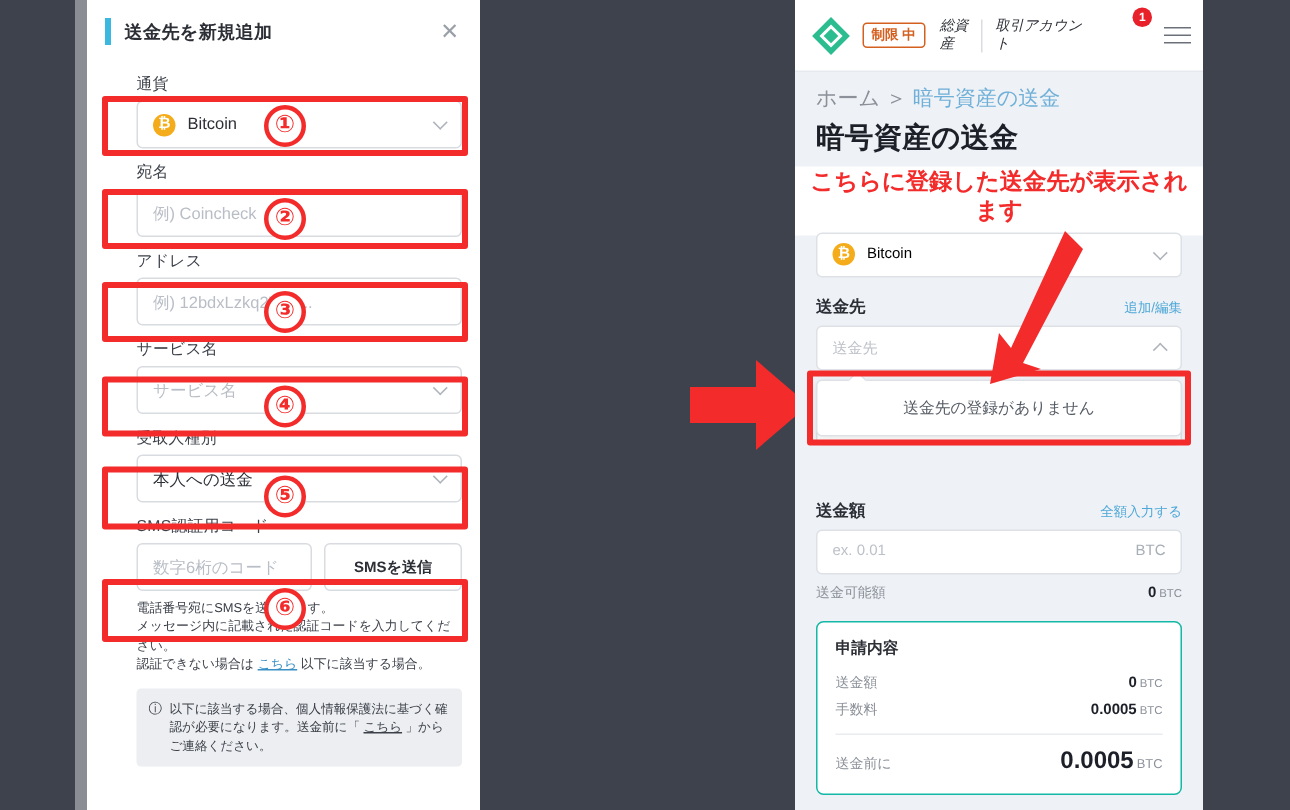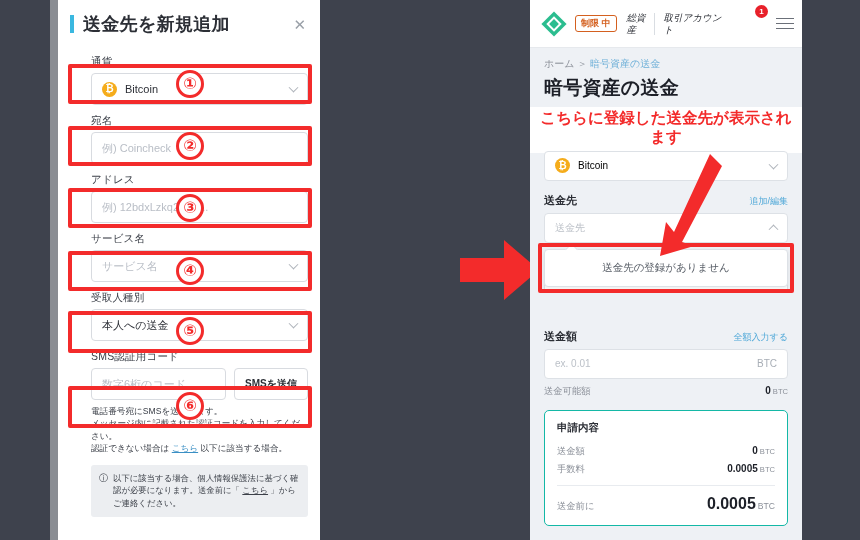--- a/index.html
+++ b/index.html
@@ -22,21 +22,21 @@
     background: #8a8d93;
   }
   .panel-header {
     display: flex; align-items: center;
     padding: 12px 12px 6px 12px;
   }
   .hdr-bar {
     width: 4px; height: 18px; background: #3ab8e0; margin-right: 9px; flex: none;
   }
   .panel-title {
-    font-size: 18px; font-weight: bold; color: #2c2f36; letter-spacing: .3px;
+    font-size: 12px; font-weight: bold; color: #2c2f36; letter-spacing: .3px;
     flex: 1;
   }
   .close-x {
     font-size: 15px; color: #9aa0a8; line-height: 1; cursor: pointer;
     padding: 0 2px;
   }
 
   .form-body { padding: 4px 12px 0 12px; margin-left: 21px; }
   .fld-label {
     font-size: 10.5px; color: #3c4049; margin: 9px 0 4px 0; letter-spacing: .2px;
@@ -82,21 +82,21 @@
     color: #f32b2b;
     font-size: 16px; font-weight: bold;
     display: flex; align-items: center; justify-content: center;
     line-height: 1;
   }
 
   
   .sms-row { display: flex; gap: 8px; }
   .sms-input { flex: 1; }
   .sms-btn {
-    width: 74px; height: 32px;
+    width: 92px; height: 32px;
     border: 1px solid #d8dbe0; border-radius: 4px; background: #fff;
     font-size: 10px; font-weight: bold; color: #2c2f36;
     display: flex; align-items: center; justify-content: center;
     cursor: pointer;
   }
   .note {
     font-size: 8.6px; color: #3c4049; line-height: 1.45; margin-top: 5px;
   }
   .note a { color: #3a8fc4; }
   .infobox {
@@ -147,21 +147,21 @@
     background: #e8202a; color: #fff;
     font-size: 8px; font-weight: bold;
     display: flex; align-items: center; justify-content: center;
   }
   .burger { width: 18px; flex: none; cursor: pointer; }
   .burger span {
     display: block; height: 1.6px; background: #6b7079; margin: 3.4px 0;
   }
 
   .breadcrumb {
-    padding: 9px 24px 0 14px; font-size: 10px; color: #8b9099;
+    padding: 9px 24px 0 14px; font-size: 14px; color: #8b9099;
   }
   .breadcrumb .crumb-link { color: #6fb0d8; }
   .page-title {
     padding: 4px 14px 6px 14px;
     font-size: 19px; font-weight: bold; color: #1d2028; letter-spacing: .2px;
   }
   .red-annot {
     text-align: center;
     color: #f32b2b; font-weight: bold;
     font-size: 15.5px; line-height: 1.22;

